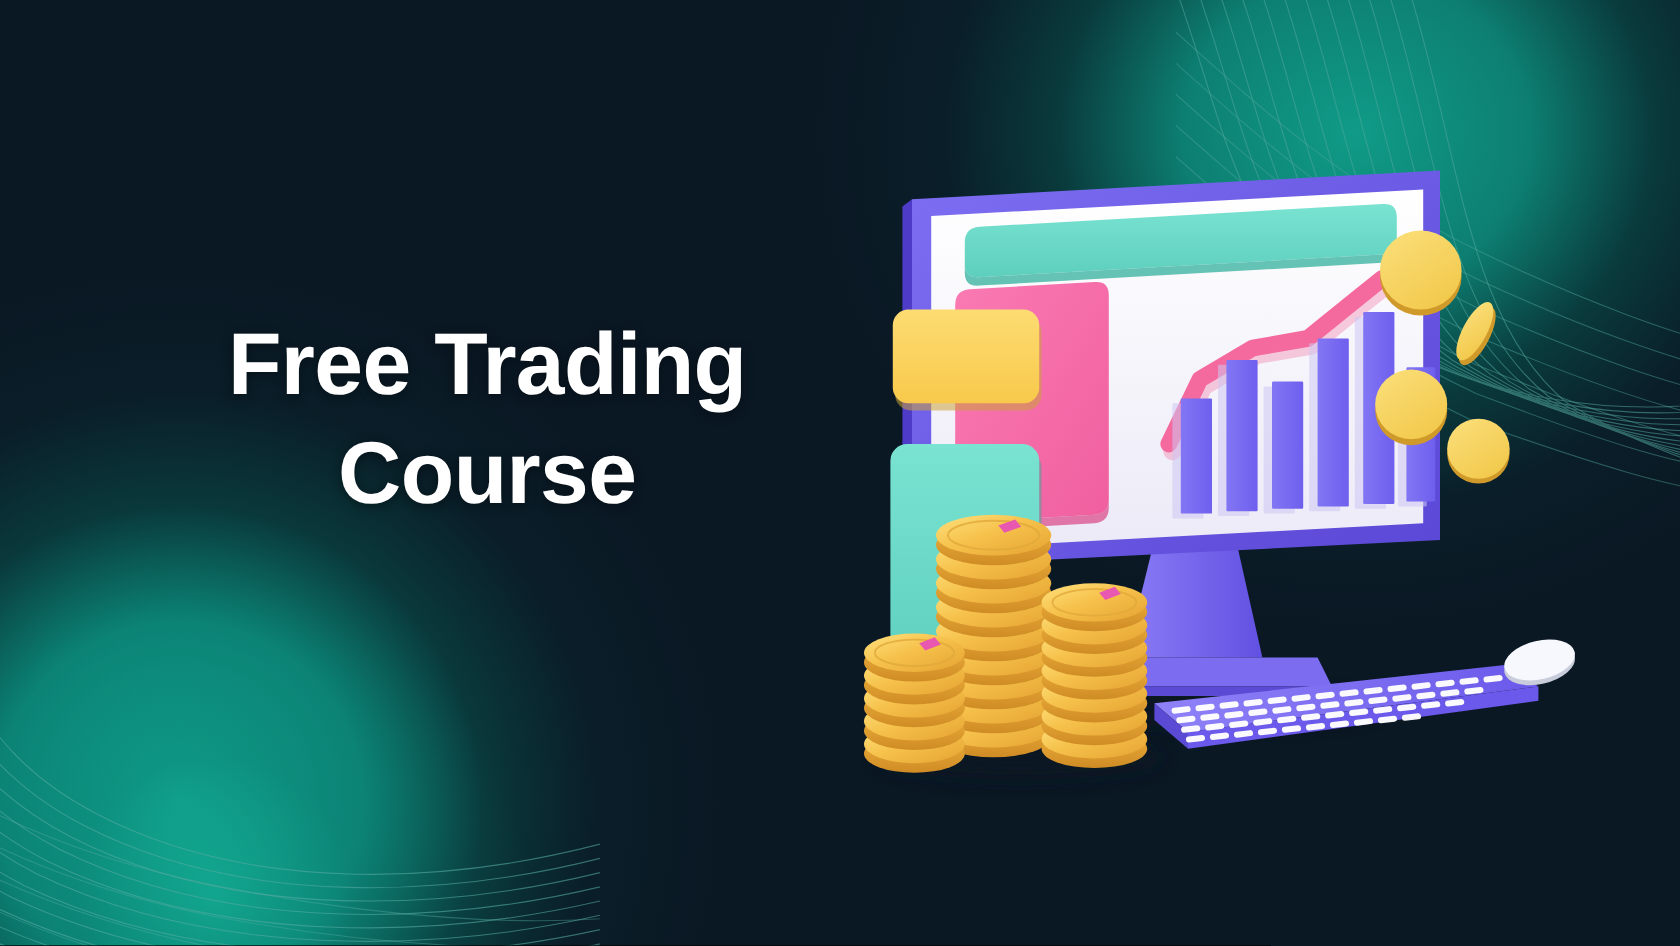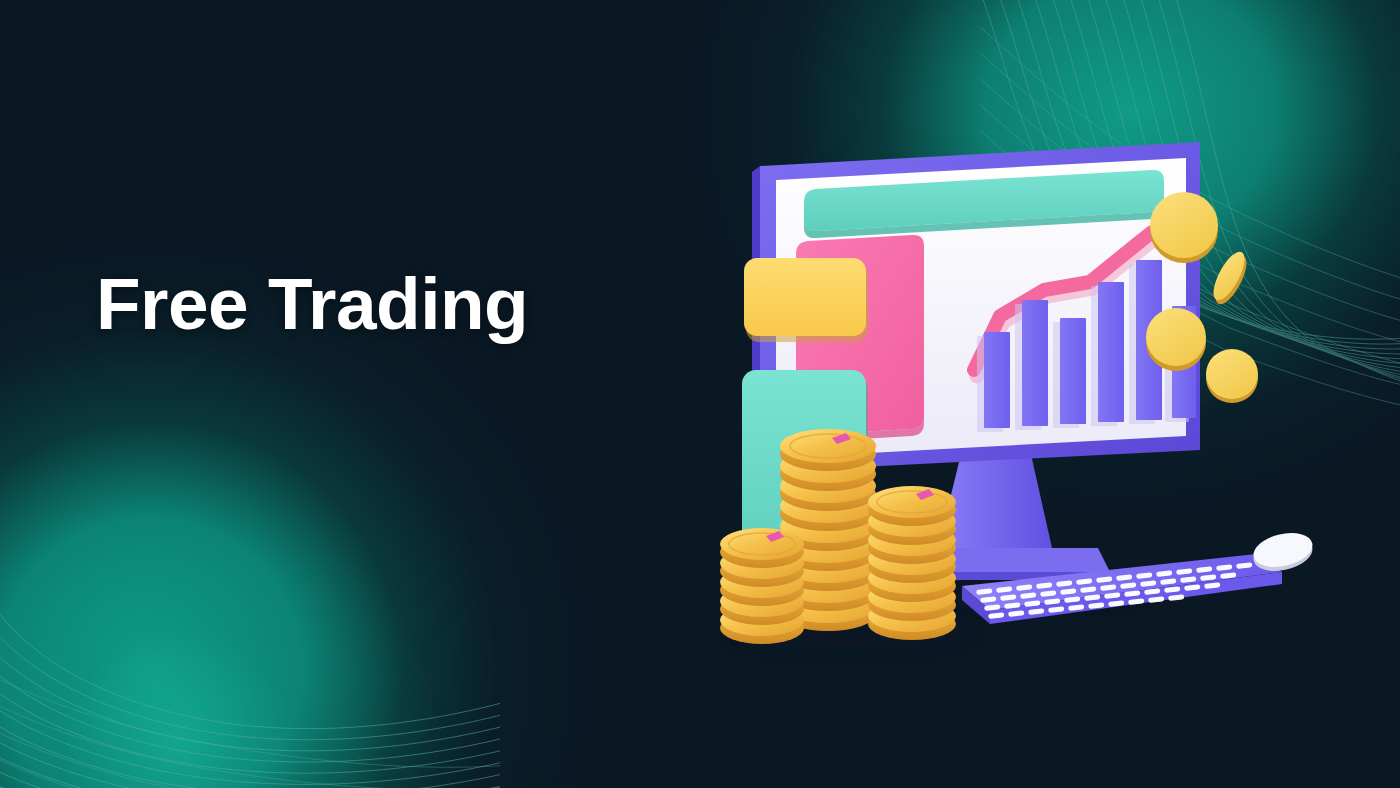--- a/index.html
+++ b/index.html
@@ -41,21 +41,21 @@
   }
   .mesh{ position:absolute; pointer-events:none; }
   #mesh-tr{ right:-40px; top:-60px; width:460px; height:480px; }
   #mesh-bl{ left:-120px; bottom:-70px; width:620px; height:450px; }
 
   
   #headline{
     position:absolute;
     left:96px; top:258px;
     width:620px;
-    text-align:left;
+    text-align:center;
     color:#ffffff;
     font-size:73px;
     font-weight:bold;
     line-height:1.25;
     letter-spacing:-0.5px;
     text-shadow:0 2px 10px rgba(0,0,0,0.45);
   }
   #headline .ln{ display:block; }
 
   
@@ -120,20 +120,21 @@
       <path d="M-60,178 C40,268 150,326 300,356 C440,382 560,386 640,378"></path>
       <path d="M-60,206 C40,296 150,352 300,382 C440,406 560,408 640,400"></path>
       <path d="M-60,234 C40,324 150,378 300,408 C440,430 560,430 640,422"></path>
       <path d="M-60,262 C40,352 150,404 300,434 C440,454 560,452 640,444"></path>
       <path d="M-60,290 C40,380 150,430 300,460 C440,478 560,474 640,466"></path>
     </g>
   </svg>
 
   <div id="headline">
     <span class="ln">Free Trading</span>
+    <span class="ln">Course</span>
   </div>
 
   <div id="illus">
     <svg viewBox="0 0 640 560">
       <defs>
         <linearGradient id="gScreen" x1="0" y1="0" x2="0" y2="1">
           <stop offset="0%" stop-color="#ffffff"></stop>
           <stop offset="100%" stop-color="#eceaf7"></stop>
         </linearGradient>
         <linearGradient id="gBezel" x1="0" y1="0" x2="1" y2="1">

